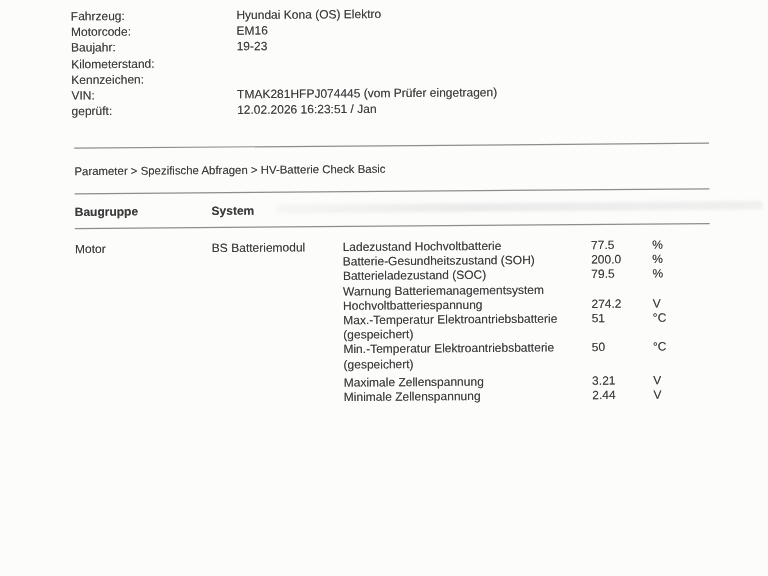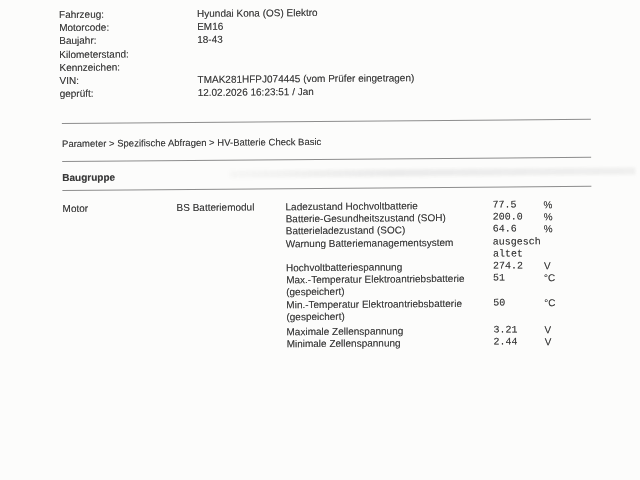--- a/index.html
+++ b/index.html
@@ -79,40 +79,40 @@
     display: flex;
     font-size: 10px;
     line-height: 12.2px;
   }
   .col-baugruppe { width: 114px; }
   .col-system { width: 109px; }
   .params { width: 350px; }
   .param-row { display: flex; align-items: flex-start; }
   .param-row.gap-before { margin-top: 3px; }
   .p-label { width: 207px; white-space: pre-line; }
-  .p-value { width: 51px; white-space: pre-line; font-family: Liberation Mono, monospace; }
+  .p-value { width: 51px; white-space: pre-line; }
   .p-unit { width: 40px; }
 </style>
 </head>
 <body>
 
 <div class="page">
 
   <div class="info-block">
     <div class="info-row">
       <div class="info-label">Fahrzeug:</div>
       <div class="info-value">Hyundai Kona (OS) Elektro</div>
     </div>
     <div class="info-row">
       <div class="info-label">Motorcode:</div>
       <div class="info-value">EM16</div>
     </div>
     <div class="info-row">
       <div class="info-label">Baujahr:</div>
-      <div class="info-value">18-43</div>
+      <div class="info-value">19-23</div>
     </div>
     <div class="info-row">
       <div class="info-label">Kilometerstand:</div>
       <div class="info-value"></div>
     </div>
     <div class="info-row">
       <div class="info-label">Kennzeichen:</div>
       <div class="info-value"></div>
     </div>
     <div class="info-row">
@@ -126,20 +126,21 @@
   </div>
 
   <div class="rule rule-a"></div>
 
   <div class="breadcrumb">Parameter &gt; Spezifische Abfragen &gt; HV-Batterie Check Basic</div>
 
   <div class="rule rule-b"></div>
 
   <div class="table-header">
     <div class="th-baugruppe">Baugruppe</div>
+    <div class="th-system">System</div>
   </div>
   <div class="scan-smudge"></div>
 
   <div class="rule rule-c"></div>
 
   <div class="table-body">
     <div class="col-baugruppe">Motor</div>
     <div class="col-system">BS Batteriemodul</div>
     <div class="params">
       <div class="param-row">
@@ -147,27 +148,25 @@
         <div class="p-value">77.5</div>
         <div class="p-unit">%</div>
       </div>
       <div class="param-row">
         <div class="p-label">Batterie-Gesundheitszustand (SOH)</div>
         <div class="p-value">200.0</div>
         <div class="p-unit">%</div>
       </div>
       <div class="param-row">
         <div class="p-label">Batterieladezustand (SOC)</div>
-        <div class="p-value">64.6</div>
+        <div class="p-value">79.5</div>
         <div class="p-unit">%</div>
       </div>
       <div class="param-row">
         <div class="p-label">Warnung Batteriemanagementsystem</div>
-        <div class="p-value">ausgesch
-altet</div>
         <div class="p-unit"></div>
       </div>
       <div class="param-row">
         <div class="p-label">Hochvoltbatteriespannung</div>
         <div class="p-value">274.2</div>
         <div class="p-unit">V</div>
       </div>
       <div class="param-row">
         <div class="p-label">Max.-Temperatur Elektroantriebsbatterie
 (gespeichert)</div>

